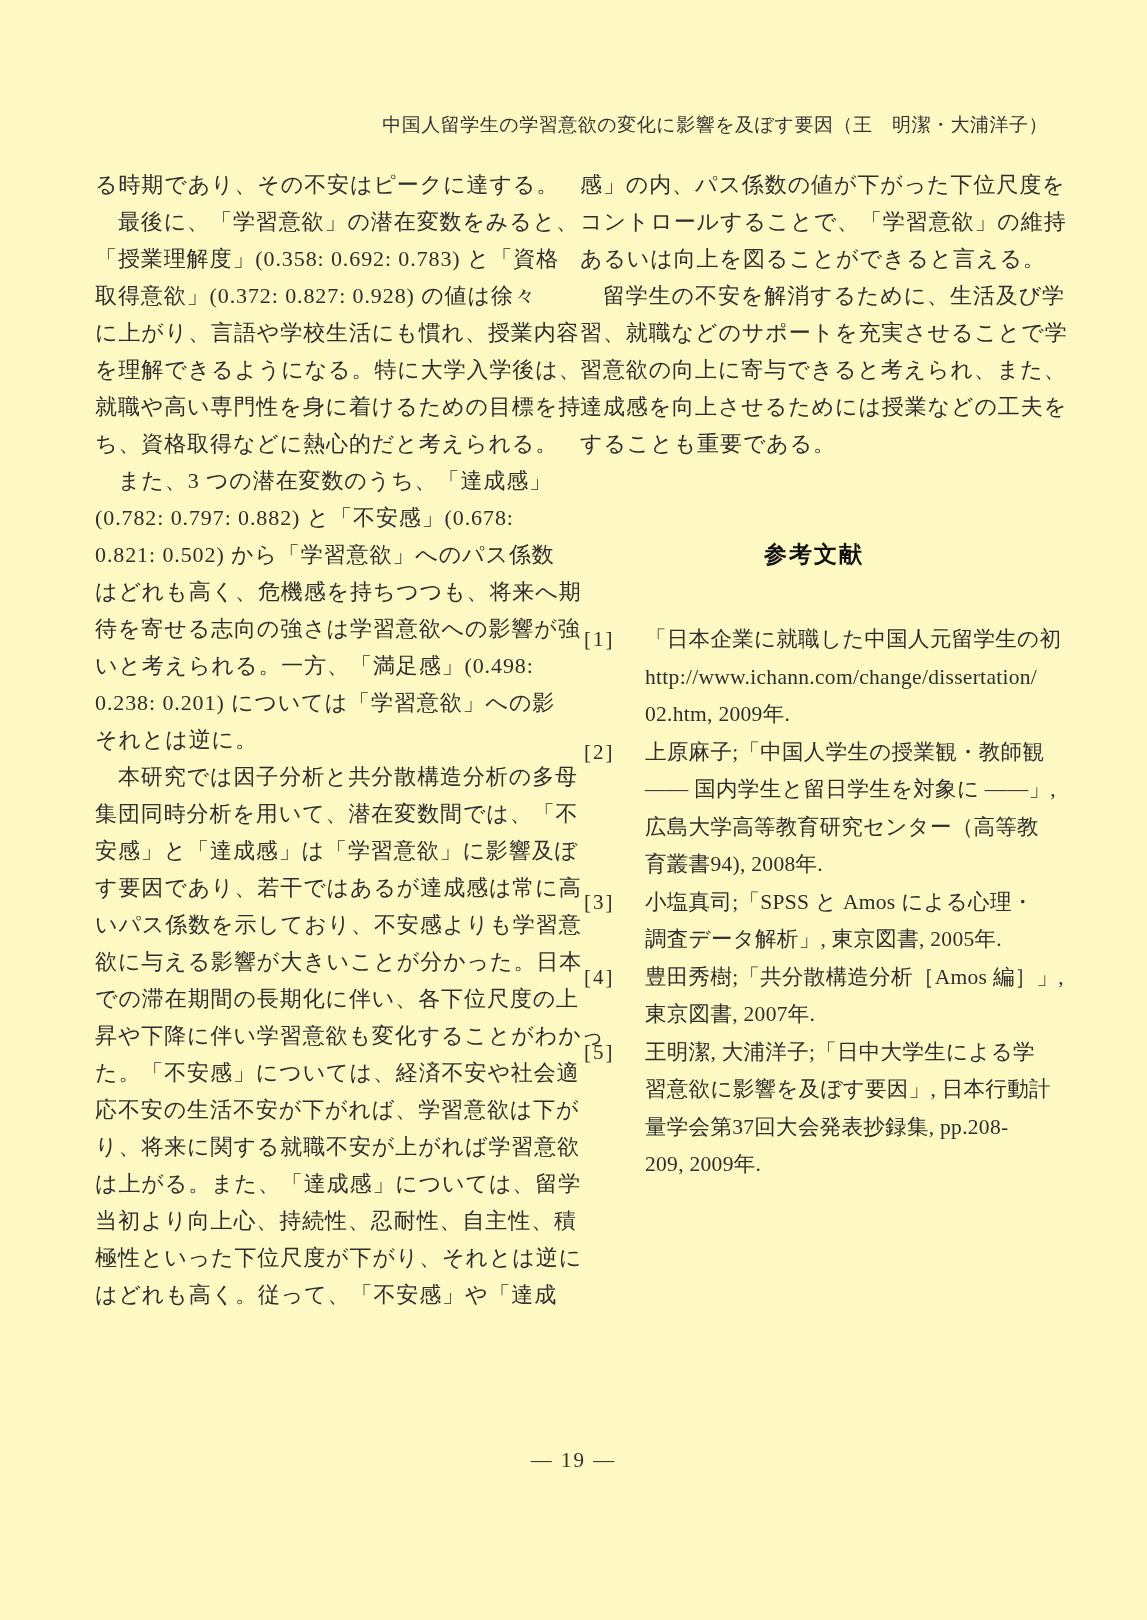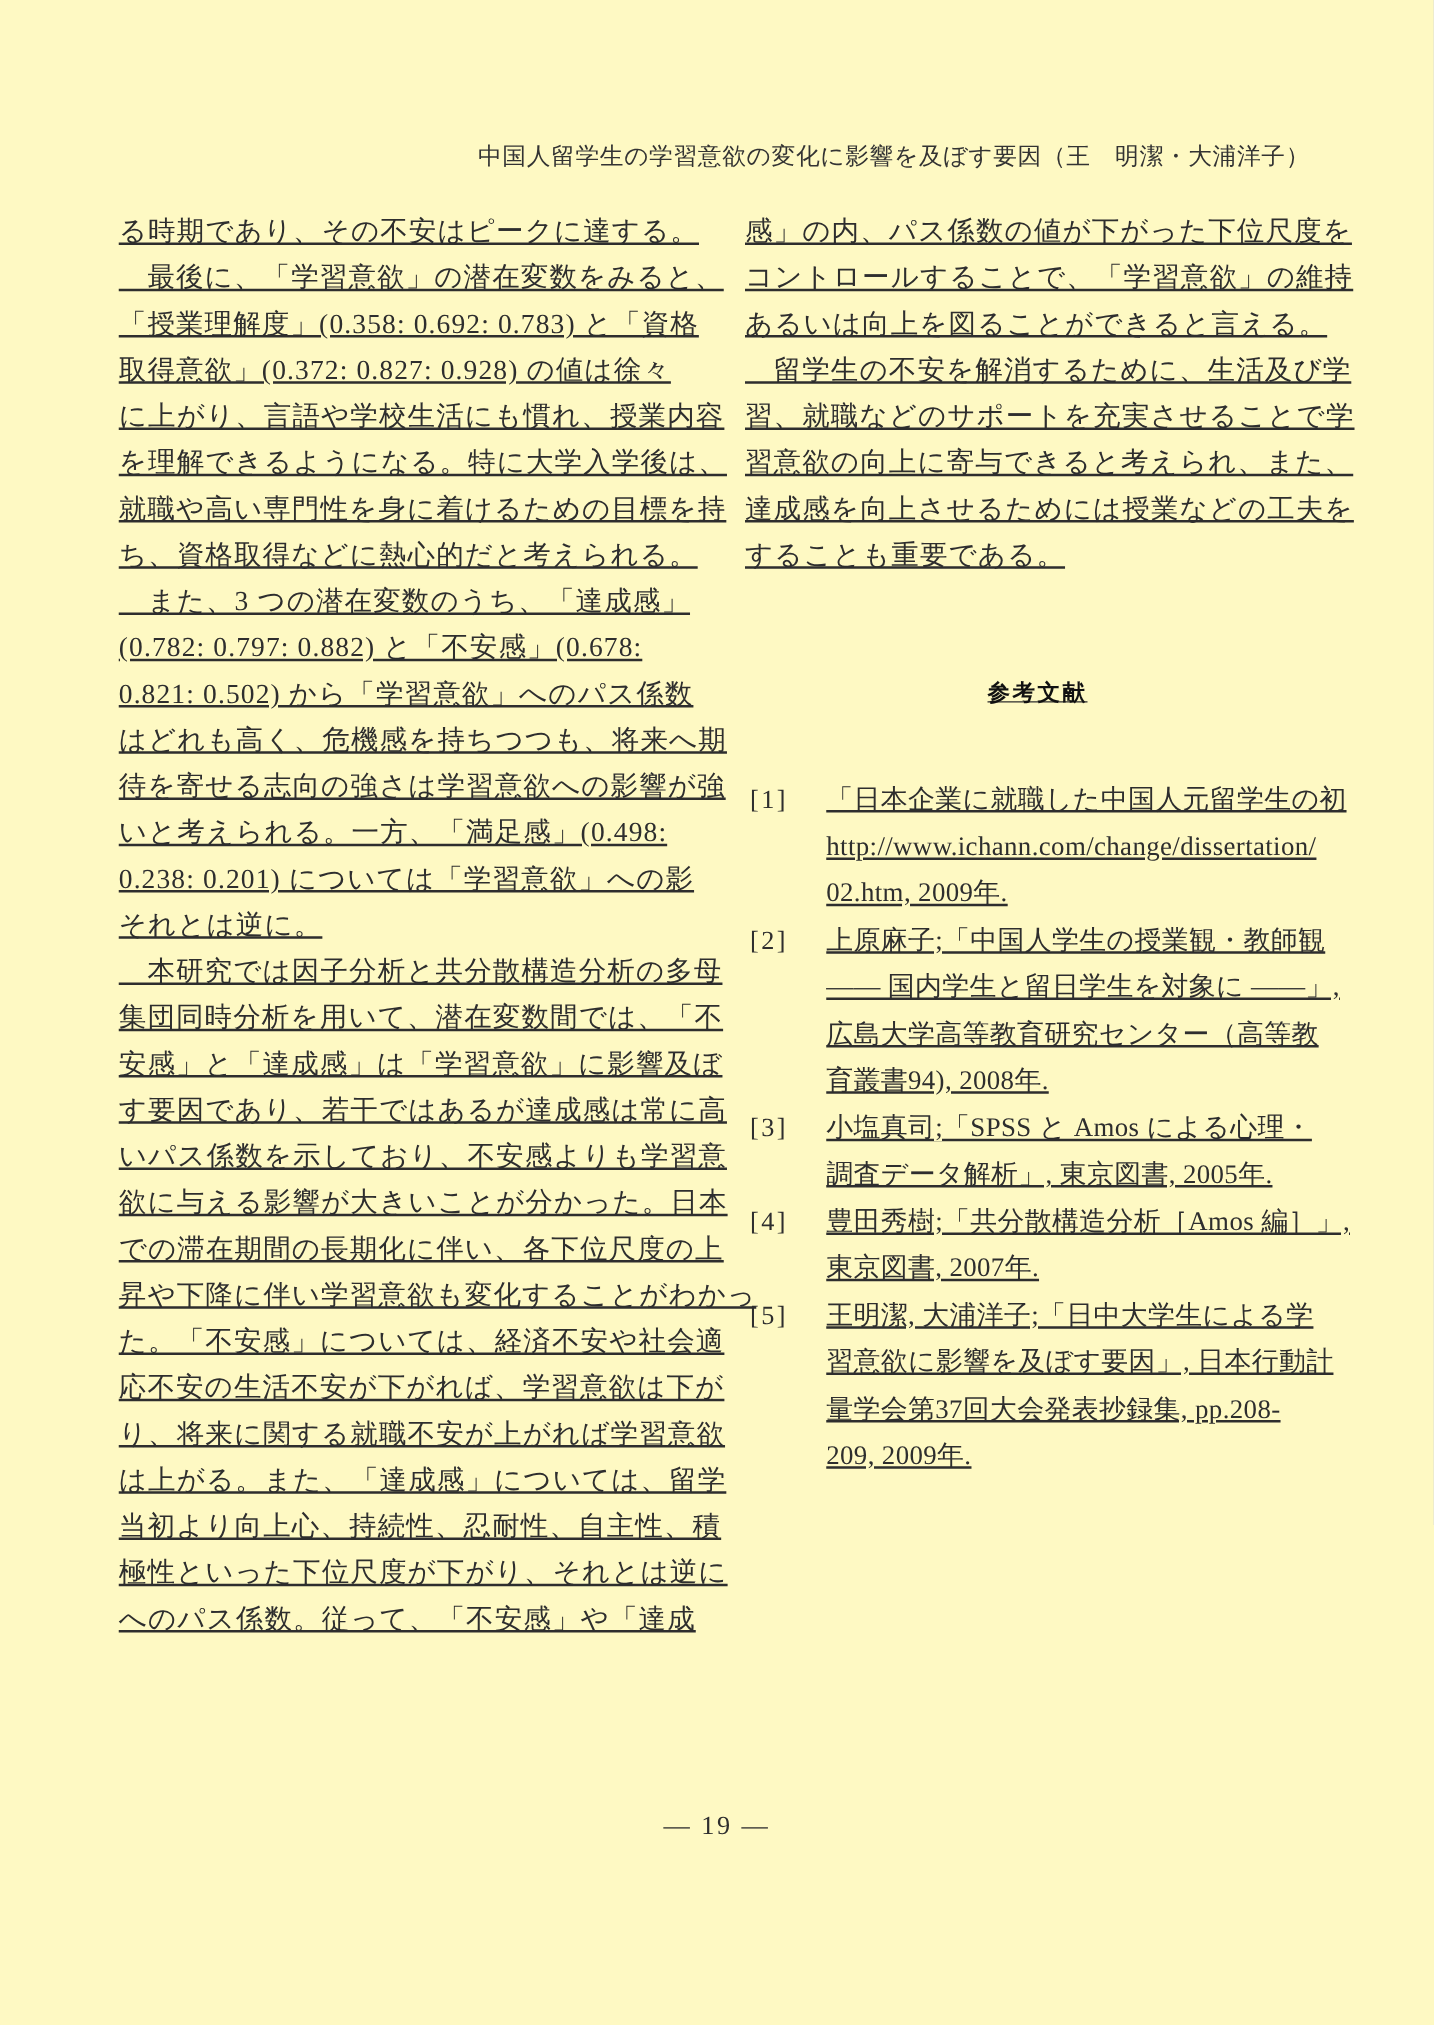--- a/index.html
+++ b/index.html
@@ -13,40 +13,40 @@
     overflow:hidden;
   }
   .header {
     position:absolute; top:112px; left:95px; right:99px;
     text-align:right;
     font-size:19px; letter-spacing:0.5px; color:#333333;
     white-space:nowrap;
   }
   .columns {
     position:absolute; top:166px; left:95px; right:99px;
-    display:flex; gap:41px;text-decoration:underline;
+    display:flex; gap:25px;
   }
   .col-left  { width:460px; flex:0 0 460px; }
   .col-right { width:468px; flex:0 0 468px; }
   .para { margin:0; }
   .line {
     font-size:22px; line-height:37px; letter-spacing:0.9px;
     white-space:nowrap;
   }
   .section-heading {
     margin-top:88px; margin-bottom:47px;
     font-family:"Liberation Sans","DejaVu Sans",sans-serif;
     font-weight:bold; font-size:23px; line-height:30px;
     letter-spacing:2px; color:#111111;
   }
   .refs-heading {
     margin-top:77px; margin-bottom:52px;
     text-align:center;
     font-family:"Liberation Sans","DejaVu Sans",sans-serif;
-    font-weight:bold; font-size:18px; line-height:30px;
+    font-weight:bold; font-size:23px; line-height:30px;
     letter-spacing:2px; color:#111111;
   }
   .ref { position:relative; padding-left:65px; }
   .ref-marker {
     position:absolute; left:4px; top:0;
     font-size:21px; line-height:37.5px; letter-spacing:2px;
   }
   .ref .line {
     font-size:21.5px; line-height:37.5px; letter-spacing:0.3px;
   }
@@ -92,21 +92,21 @@
           <div class="line">いパス係数を示しており、不安感よりも学習意</div>
           <div class="line">欲に与える影響が大きいことが分かった。日本</div>
           <div class="line">での滞在期間の長期化に伴い、各下位尺度の上</div>
           <div class="line">昇や下降に伴い学習意欲も変化することがわかっ</div>
           <div class="line">た。「不安感」については、経済不安や社会適</div>
           <div class="line">応不安の生活不安が下がれば、学習意欲は下が</div>
           <div class="line">り、将来に関する就職不安が上がれば学習意欲</div>
           <div class="line">は上がる。また、「達成感」については、留学</div>
           <div class="line">当初より向上心、持続性、忍耐性、自主性、積</div>
           <div class="line">極性といった下位尺度が下がり、それとは逆に</div>
-          <div class="line">へのパス係数。従って、「不安感」や「達成</div>
+          <div class="line">はどれも高く。従って、「不安感」や「達成</div>
         </div>
     </div>
 
     <div class="col-right">
       <div class="para">
           <div class="line">感」の内、パス係数の値が下がった下位尺度を</div>
           <div class="line">コントロールすることで、「学習意欲」の維持</div>
           <div class="line">あるいは向上を図ることができると言える。</div>
           <div class="line">　留学生の不安を解消するために、生活及び学</div>
           <div class="line">習、就職などのサポートを充実させることで学</div>

